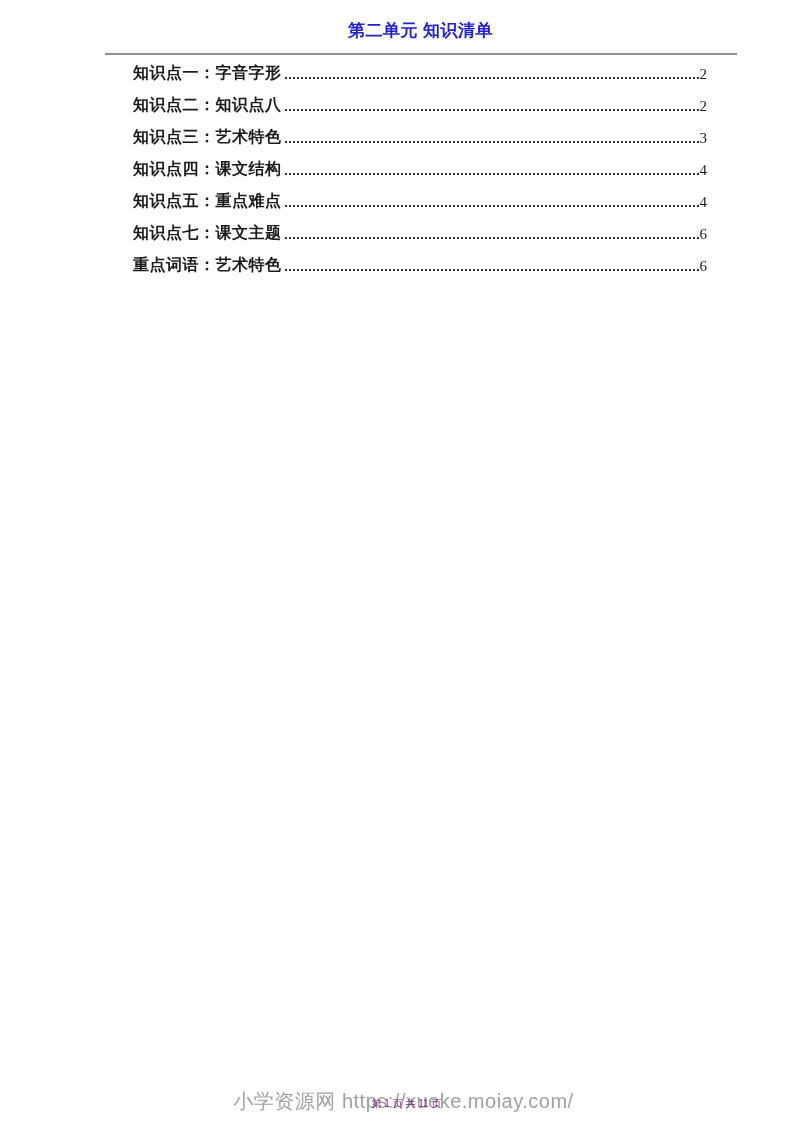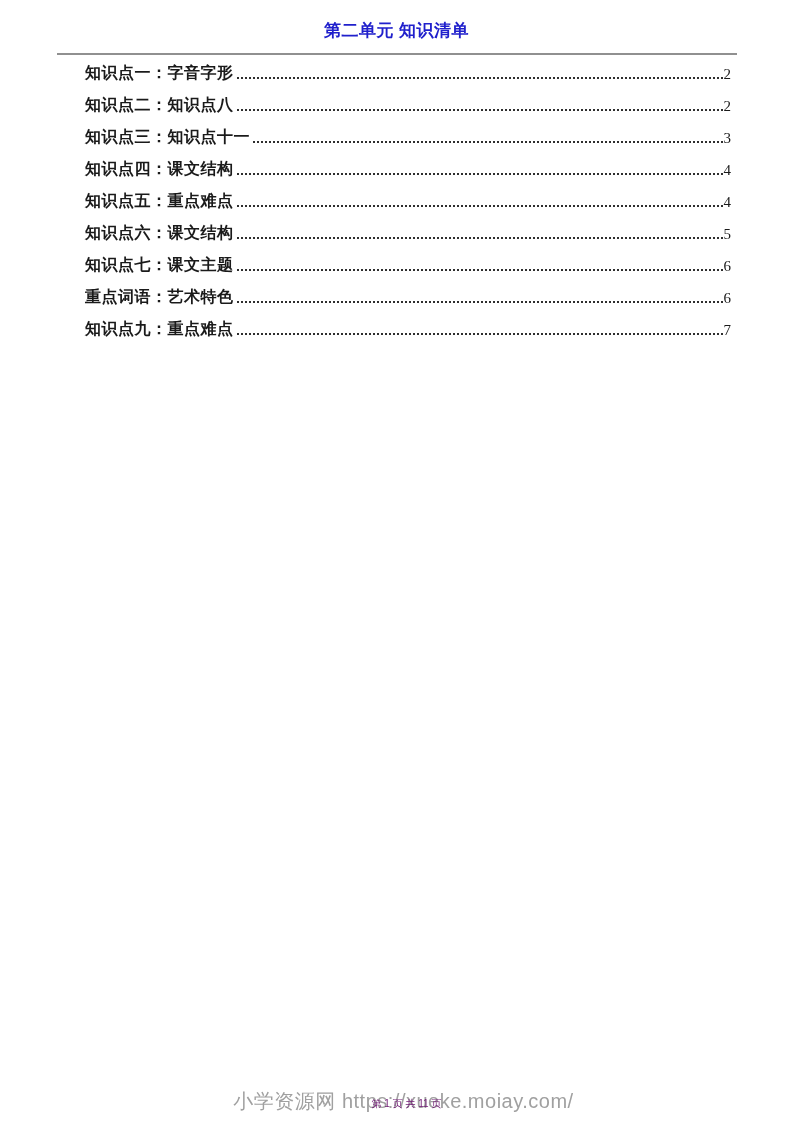--- a/index.html
+++ b/index.html
@@ -10,40 +10,41 @@
     position: relative;
     overflow: hidden;
     font-family: "Liberation Sans", "DejaVu Sans", sans-serif;
     background: #ffffff;
   }
   .page {
     width: 793px;
     height: 1122px;
     position: relative;
     background: #ffffff;
+    padding-left: 48px;
   }
   .doc-header {
     padding-top: 19px;
     text-align: center;
   }
   .doc-title {
     display: inline-block;
     font-size: 17px;
     font-weight: bold;
     color: var(--header-blue, #2020cc);
     letter-spacing: 0.5px;
   }
   .header-rule {
     border: none;
     border-top: 2px solid var(--rule-gray, #909090);
     margin: 11px 56px 0 57px;
     height: 0;
   }
   .toc {
-    margin: 2px 62px 0 85px;
+    margin: 2px 86px 0 85px;
   }
   .toc-row {
     display: flex;
     align-items: center;
     height: 32px;
     cursor: pointer;
   }
   .toc-label {
     font-weight: bold;
     font-size: 16px;
@@ -117,60 +118,50 @@
       <span class="toc-page">2</span>
     </div>
 
     <div class="toc-row">
       <span class="toc-label">知识点二：知识点八</span>
       <span class="toc-leader"></span>
       <span class="toc-page">2</span>
     </div>
 
     <div class="toc-row">
-      <span class="toc-label">知识点三：知识点十一</span>
+      <span class="toc-label">知识点三：艺术特色</span>
       <span class="toc-leader"></span>
       <span class="toc-page">3</span>
     </div>
 
     <div class="toc-row">
       <span class="toc-label">知识点四：课文结构</span>
       <span class="toc-leader"></span>
       <span class="toc-page">4</span>
     </div>
 
     <div class="toc-row">
       <span class="toc-label">知识点五：重点难点</span>
       <span class="toc-leader"></span>
       <span class="toc-page">4</span>
     </div>
 
-    <div class="toc-row">
-      <span class="toc-label">知识点六：课文结构</span>
-      <span class="toc-leader"></span>
-      <span class="toc-page">5</span>
-    </div>
 
     <div class="toc-row">
       <span class="toc-label">知识点七：课文主题</span>
       <span class="toc-leader"></span>
       <span class="toc-page">6</span>
     </div>
 
     <div class="toc-row">
       <span class="toc-label">重点词语：艺术特色</span>
       <span class="toc-leader"></span>
       <span class="toc-page">6</span>
     </div>
 
-    <div class="toc-row">
-      <span class="toc-label">知识点九：重点难点</span>
-      <span class="toc-leader"></span>
-      <span class="toc-page">7</span>
-    </div>
 
 
   </div>
 
   <div class="page-footer">
     <span class="watermark">小学资源网 https://xueke.moiay.com/</span>
     <span class="page-indicator">第 1 页 共 11 页</span>
   </div>
 
 </div>

